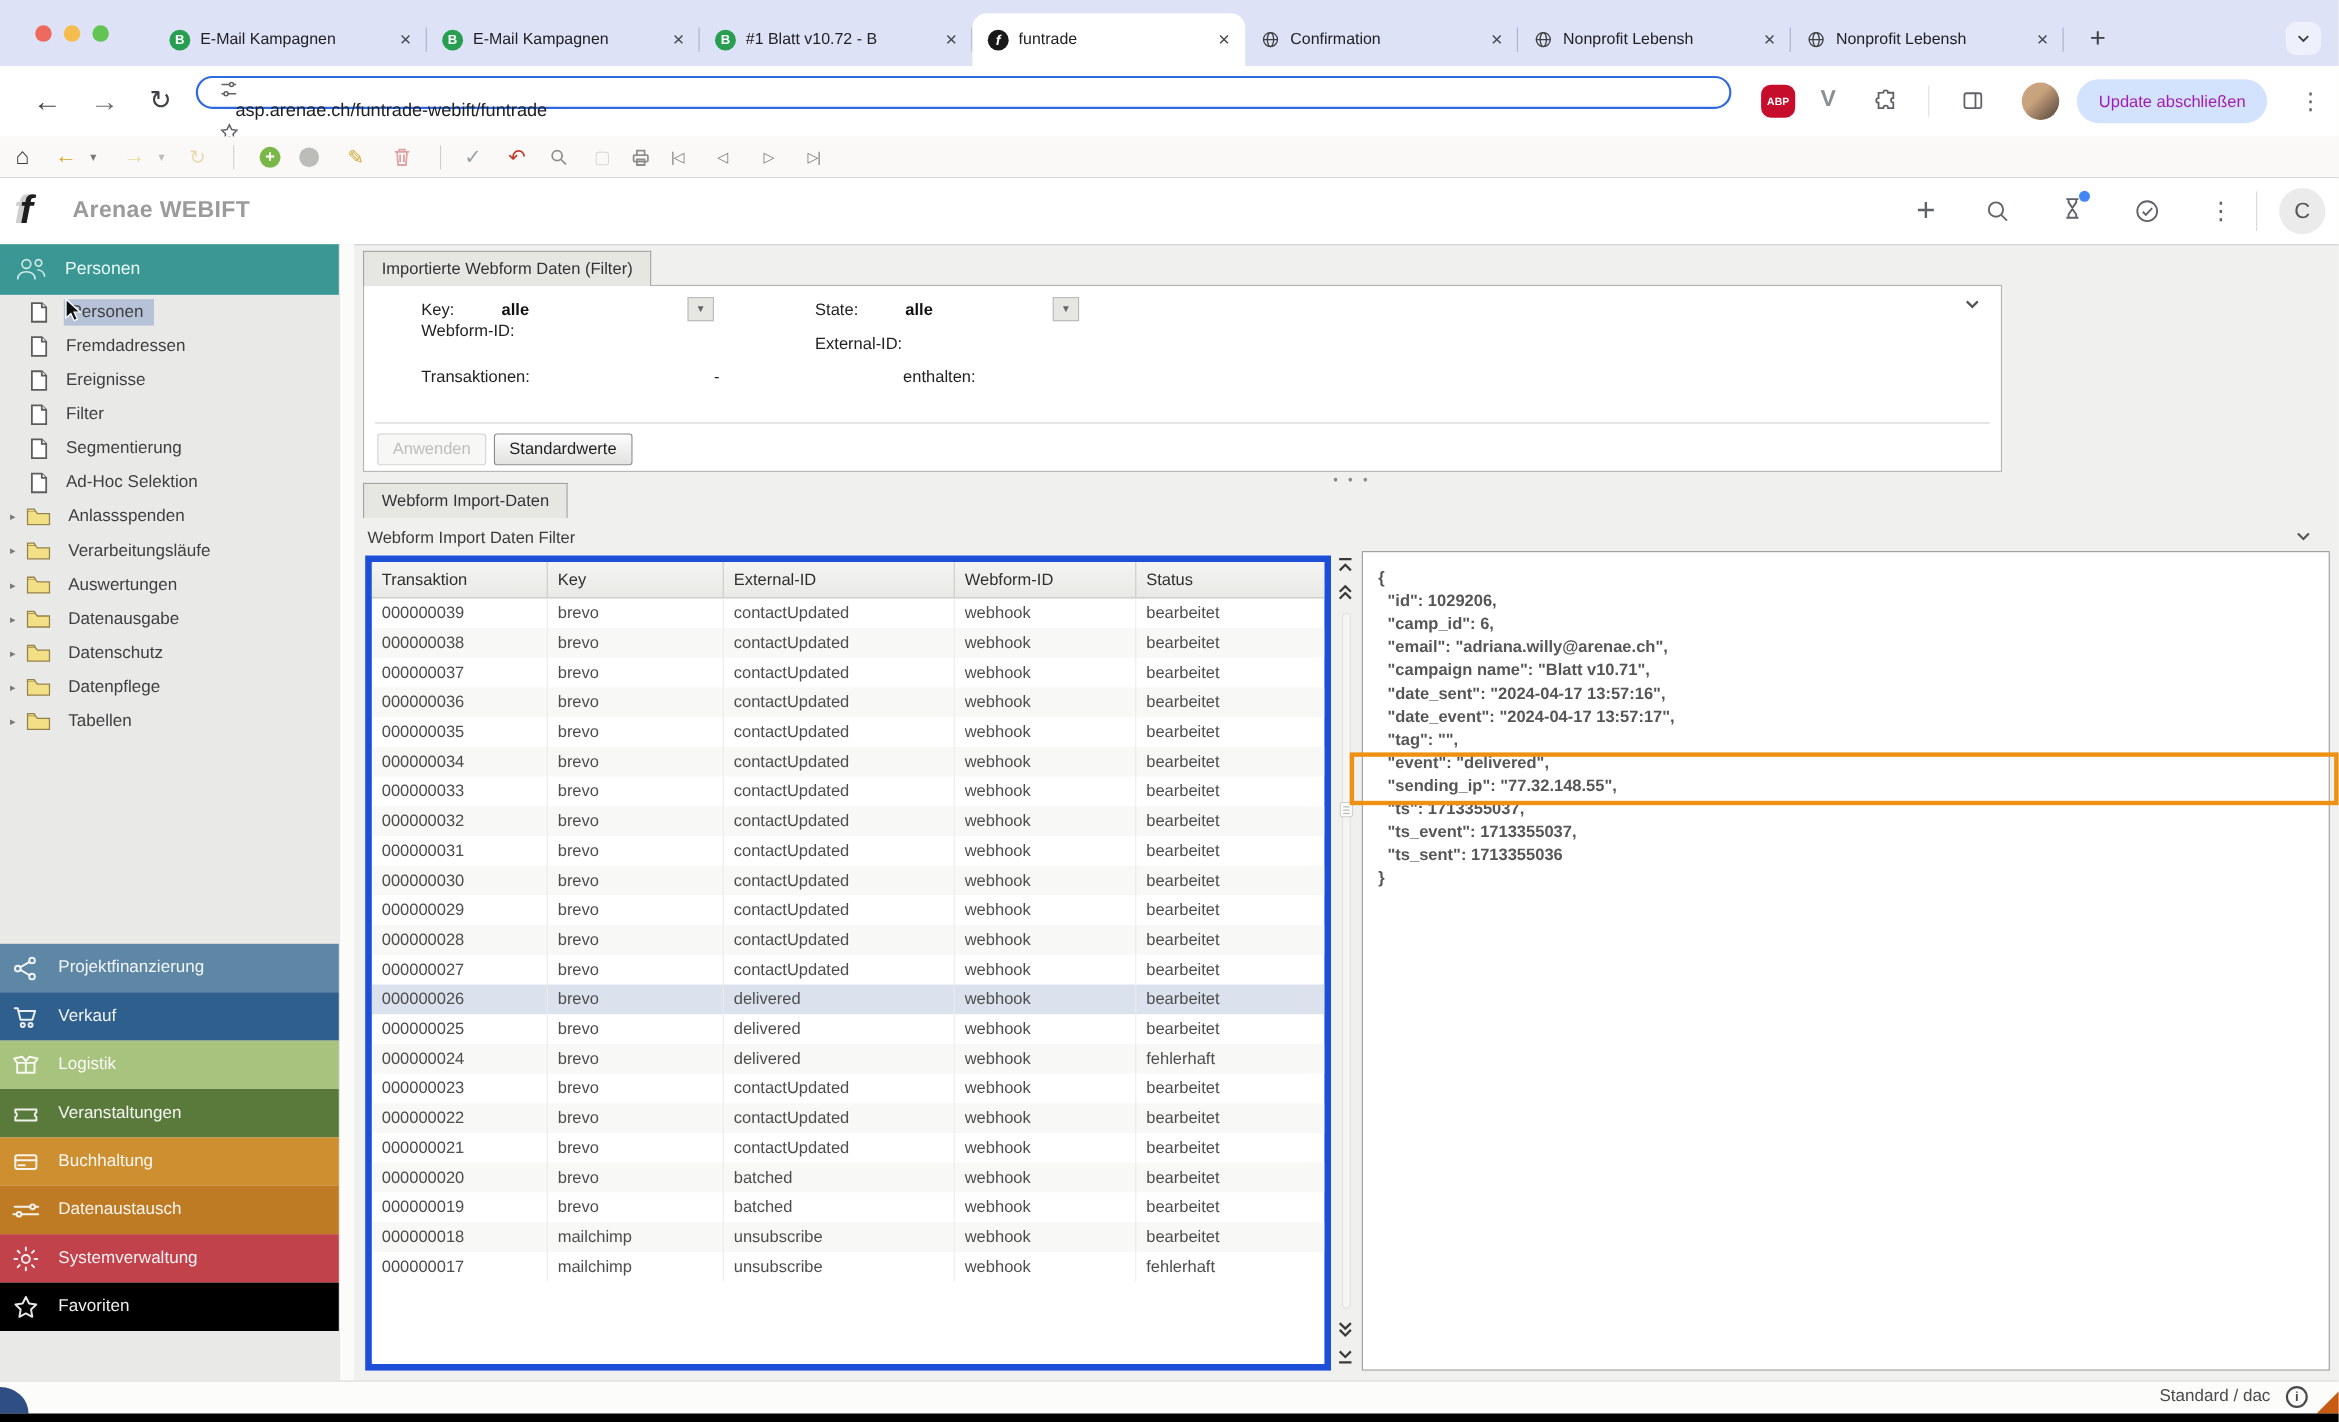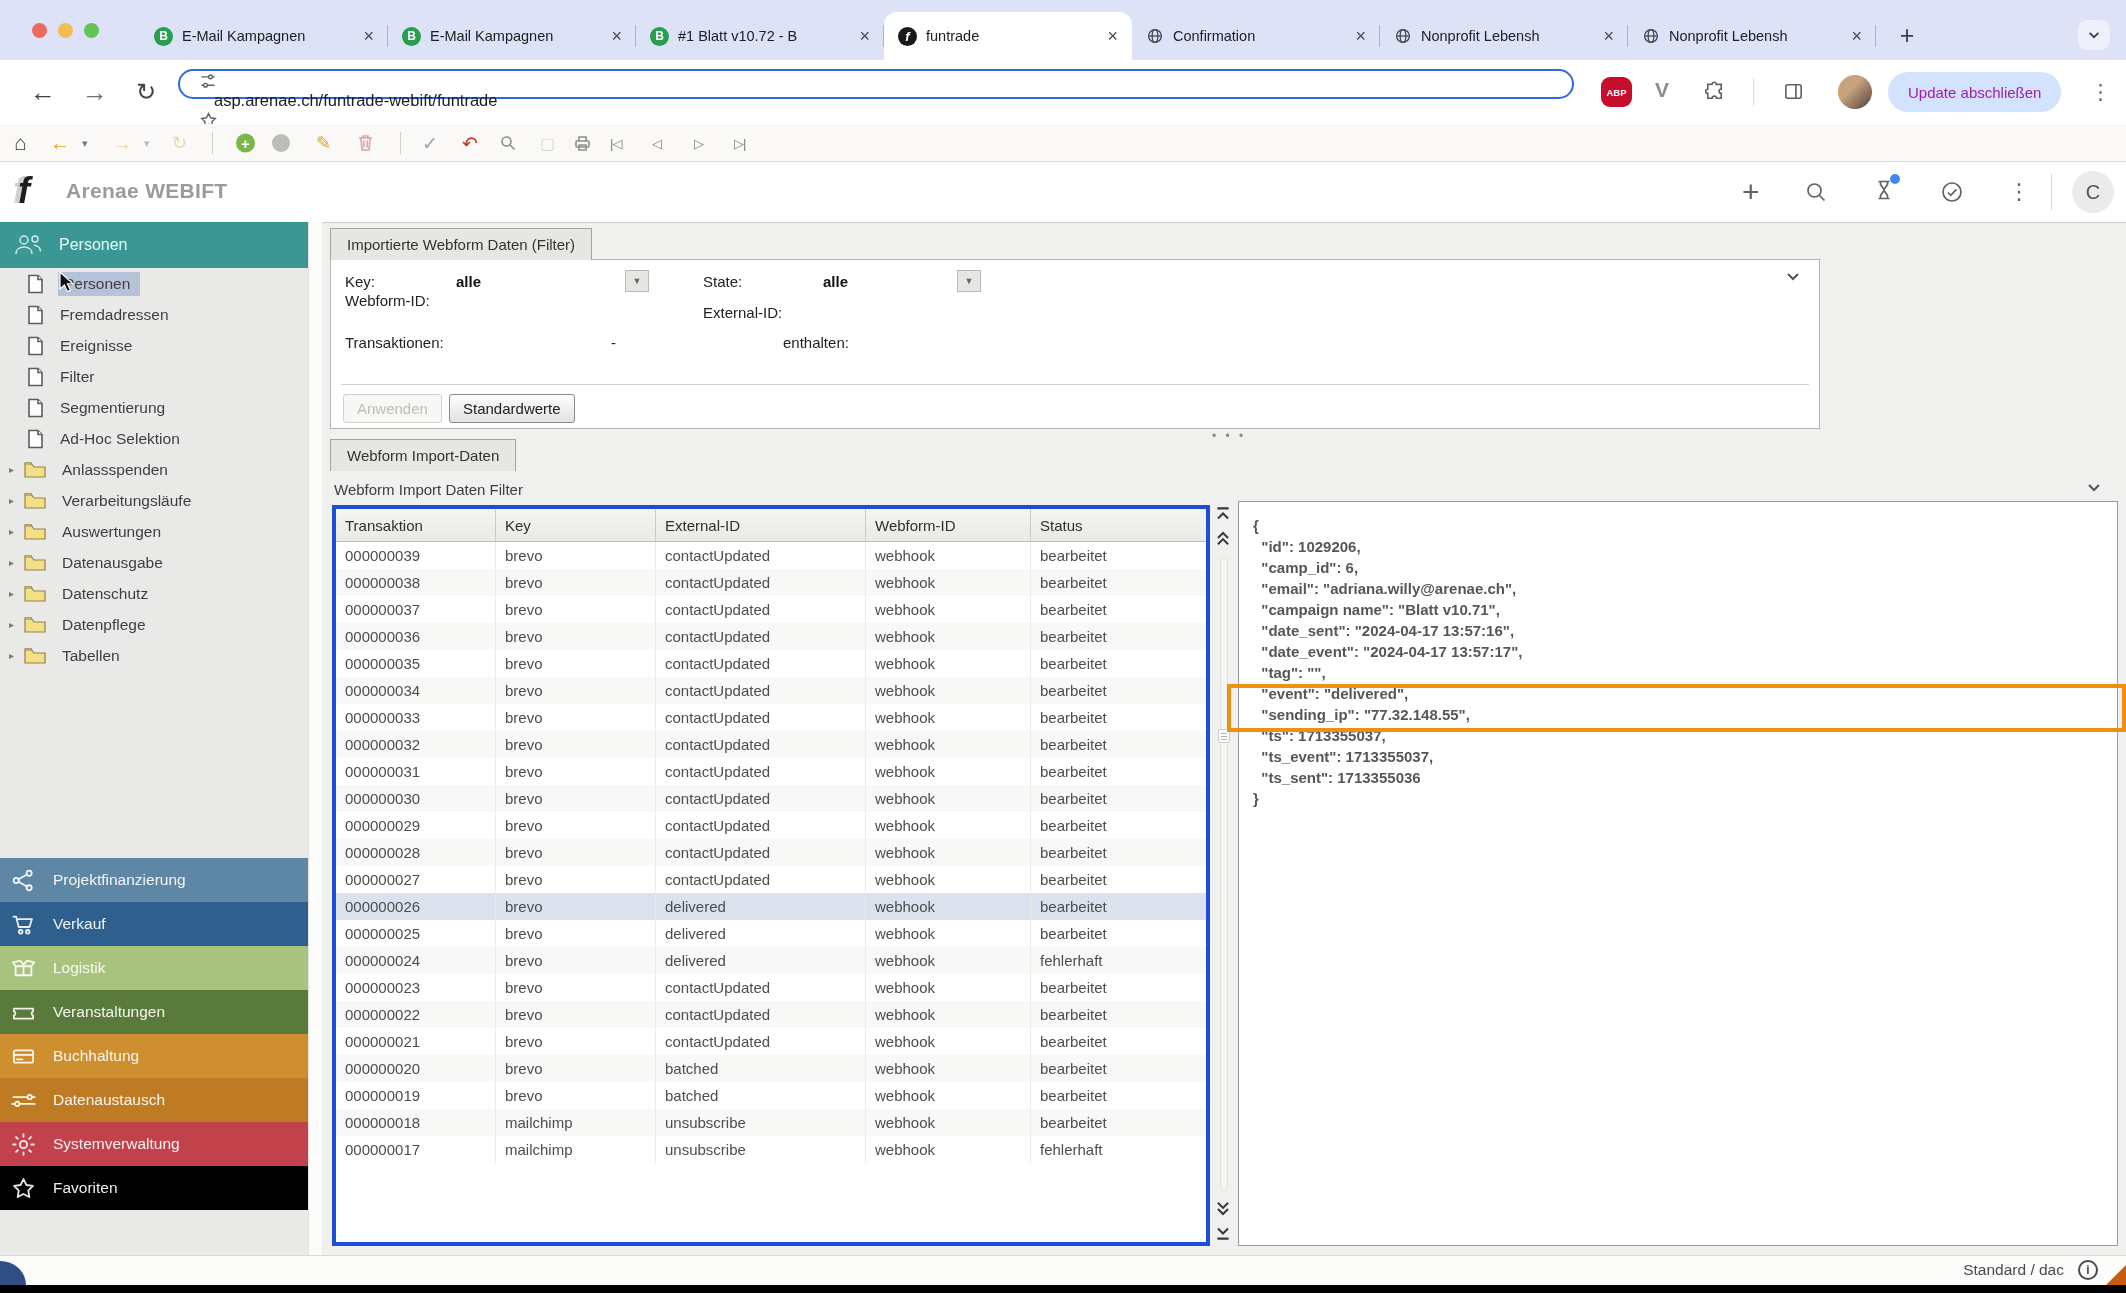--- a/index.html
+++ b/index.html
@@ -109,37 +109,37 @@
 .section .sec-icon svg { width: 27px; height: 27px; fill: none; stroke: rgba(255,255,255,0.9);
   stroke-width: 1.6; stroke-linecap: round; stroke-linejoin: round; }
 
 
 .main { position: absolute; left: 322px; top: 222px; right: 0; bottom: 38px; background: #f0f0ee;
   border-top: 1px solid #cfcfcc; }
 .ptab { display: inline-block; background: #e6e6e3; border: 1px solid #a3a3a0; border-bottom: none;
   padding: 7px 16px; font-size: 15px; color: #333; position: relative; z-index: 2; }
 .fpanel { position: absolute; left: 8px; top: 5px; width: 1490px; }
 .fbody { height: 170px; background: #fff; border: 1px solid #b3b3b0; margin-top: -1px; position: relative; }
-.fl { position: absolute; font-size: 15px; color: #222; }
+.fl { position: absolute; font-size: 15px; color: #222; margin-left: 38px; }
 .fv { position: absolute; font-size: 15px; color: #111; font-weight: bold; }
 .dd { position: absolute; width: 24px; height: 22px; background: #e6e6e3; border: 1px solid #b9b9b6;
   color: #666; font-size: 9px; display: flex; align-items: center; justify-content: center; }
 .fhr { position: absolute; left: 10px; right: 10px; top: 124px; border-top: 1px solid #d2d2cf; }
 .btn { position: absolute; top: 134px; font-size: 15px; padding: 5px 13px; border: 1px solid #8a8a88;
   border-radius: 3px; background: linear-gradient(#fdfdfd, #e2e2e0); color: #222; }
 .btn.disabled { color: #bdbdbb; border-color: #d2d2cf; background: #f7f7f5; }
 .chev { position: absolute; color: #555; }
 .chev svg { width: 16px; height: 16px; stroke: #555; stroke-width: 2; fill: none; }
 .splitter { position: absolute; left: 890px; top: 206px; color: #8a8a88; font-size: 12px;
   letter-spacing: 3px; }
 
 .dpanel { position: absolute; left: 8px; top: 216px; width: 1790px; bottom: 3px; }
 .subtitle { position: absolute; left: 4px; top: 42px; font-size: 15px; color: #3c3c3c; }
 .tablewrap { position: absolute; left: 2px; top: 66px; width: 878px; bottom: 6px; background: #fff;
-  border: 4px solid #1d4ed8; overflow: hidden; }
+  border: 6px solid #1d4ed8; overflow: hidden; }
 .thead { display: flex; height: 33px; background: linear-gradient(#f4f4f2, #e9e9e6);
   border-bottom: 1px solid #bcbcb9; }
 .th { display: flex; align-items: center; padding-left: 9px; font-size: 15px; color: #2f2f2f;
   border-right: 1px solid #cbcbc8; }
 .th:nth-child(1) { width: 160px; } .th:nth-child(2) { width: 160px; } .th:nth-child(3) { width: 210px; }
 .th:nth-child(4) { width: 165px; } .th:nth-child(5) { flex: 1; border-right: none; }
 .trow { display: flex; height: 27px; }
 .trow:nth-child(even):not(.selected) { background: #f8f8f6; }
 .trow.selected { background: #dbe2ee; }
 .td { display: flex; align-items: center; padding-left: 9px; font-size: 15px; color: #4d4d4d;

